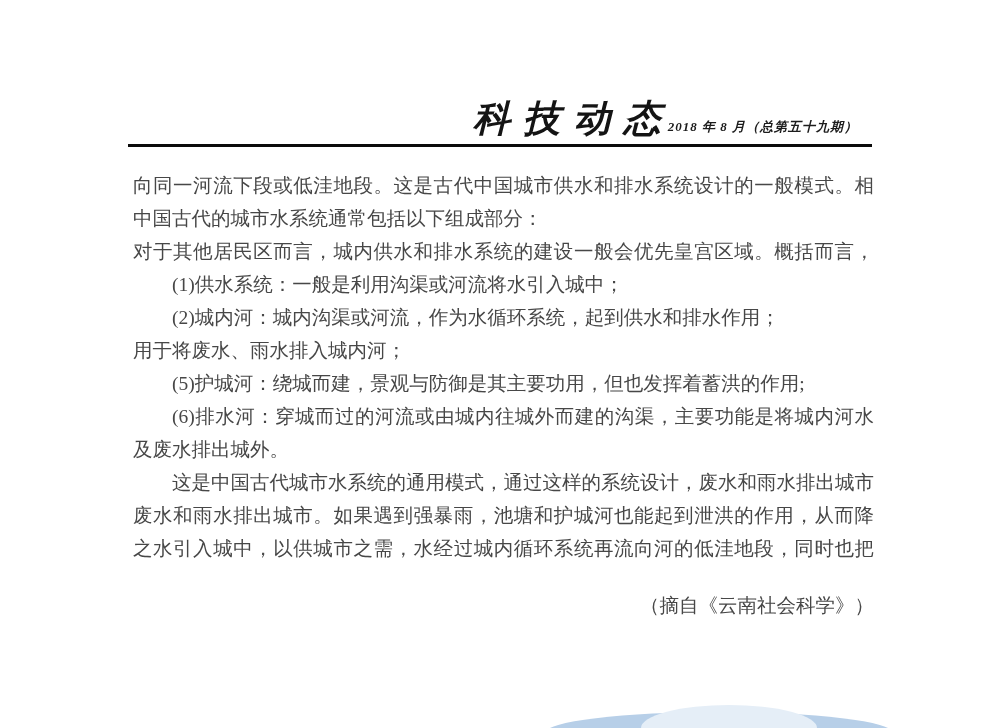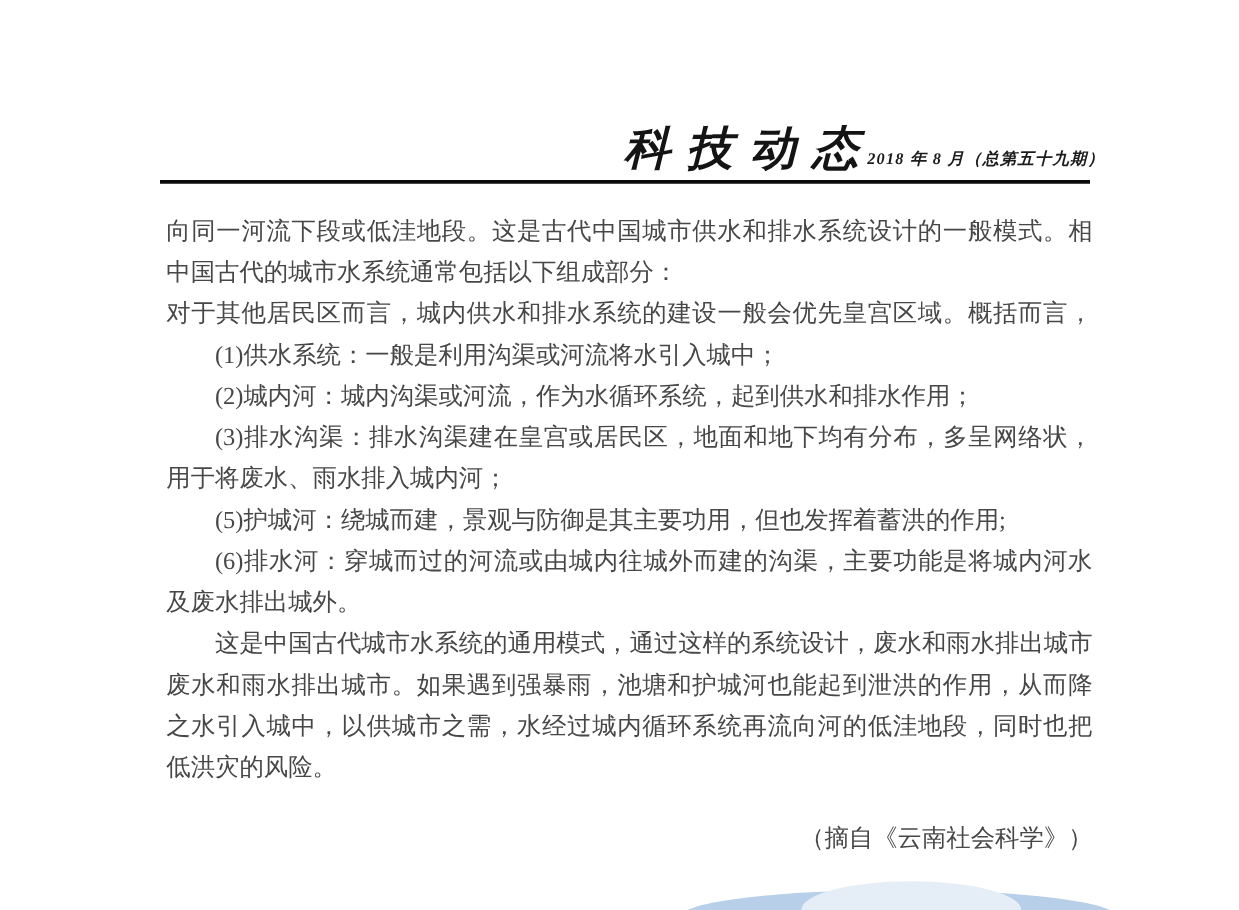--- a/index.html
+++ b/index.html
@@ -5,21 +5,21 @@
   html,body{margin:0;padding:0;}
   .page{
     position:relative;
     width:991px;height:728px;
     background:#ffffff;
     overflow:hidden;
     font-family:"Liberation Serif","DejaVu Serif",serif;
   }
   .header{
     position:absolute;
-    left:140px;top:94px;width:744px;
+    left:114px;top:94px;width:744px;
     text-align:right;
     white-space:nowrap;
   }
   .title{
     font-size:37px;
     font-weight:bold;
     font-style:italic;
     color:#141414;
     letter-spacing:2px;
   }
@@ -85,28 +85,26 @@
   </div>
 
   <div class="rule" style="background: rgb(11, 11, 11);"></div>
 
   <div class="body" style="color: rgb(71, 71, 71);">
     <div class="line full">向同一河流下段或低洼地段。这是古代中国城市供水和排水系统设计的一般模式。相</div>
     <div class="line">中国古代的城市水系统通常包括以下组成部分：</div>
     <div class="line full">对于其他居民区而言，城内供水和排水系统的建设一般会优先皇宫区域。概括而言，</div>
     <div class="line indent">(1)供水系统：一般是利用沟渠或河流将水引入城中；</div>
     <div class="line indent">(2)城内河：城内沟渠或河流，作为水循环系统，起到供水和排水作用；</div>
-    <div class="line indent full">(3)排水沟渠：排水沟渠建在皇宫或居民区，地面和地下均有分布，多呈网络状，</div>
     <div class="line">用于将废水、雨水排入城内河；</div>
     <div class="line indent">(5)护城河：绕城而建，景观与防御是其主要功用，但也发挥着蓄洪的作用;</div>
     <div class="line indent full">(6)排水河：穿城而过的河流或由城内往城外而建的沟渠，主要功能是将城内河水</div>
     <div class="line">及废水排出城外。</div>
     <div class="line indent full">这是中国古代城市水系统的通用模式，通过这样的系统设计，废水和雨水排出城市</div>
     <div class="line full">废水和雨水排出城市。如果遇到强暴雨，池塘和护城河也能起到泄洪的作用，从而降</div>
     <div class="line full">之水引入城中，以供城市之需，水经过城内循环系统再流向河的低洼地段，同时也把</div>
-    <div class="line">低洪灾的风险。</div>
     <div class="attribution">（摘自《云南社会科学》）</div>
   </div>
 
   <div class="decor decor-band" style="background: rgb(183, 207, 232);"></div>
   <div class="decor decor-dome" style="background: rgb(229, 238, 247);"></div>
 
 </div>
 
 </body></html>

